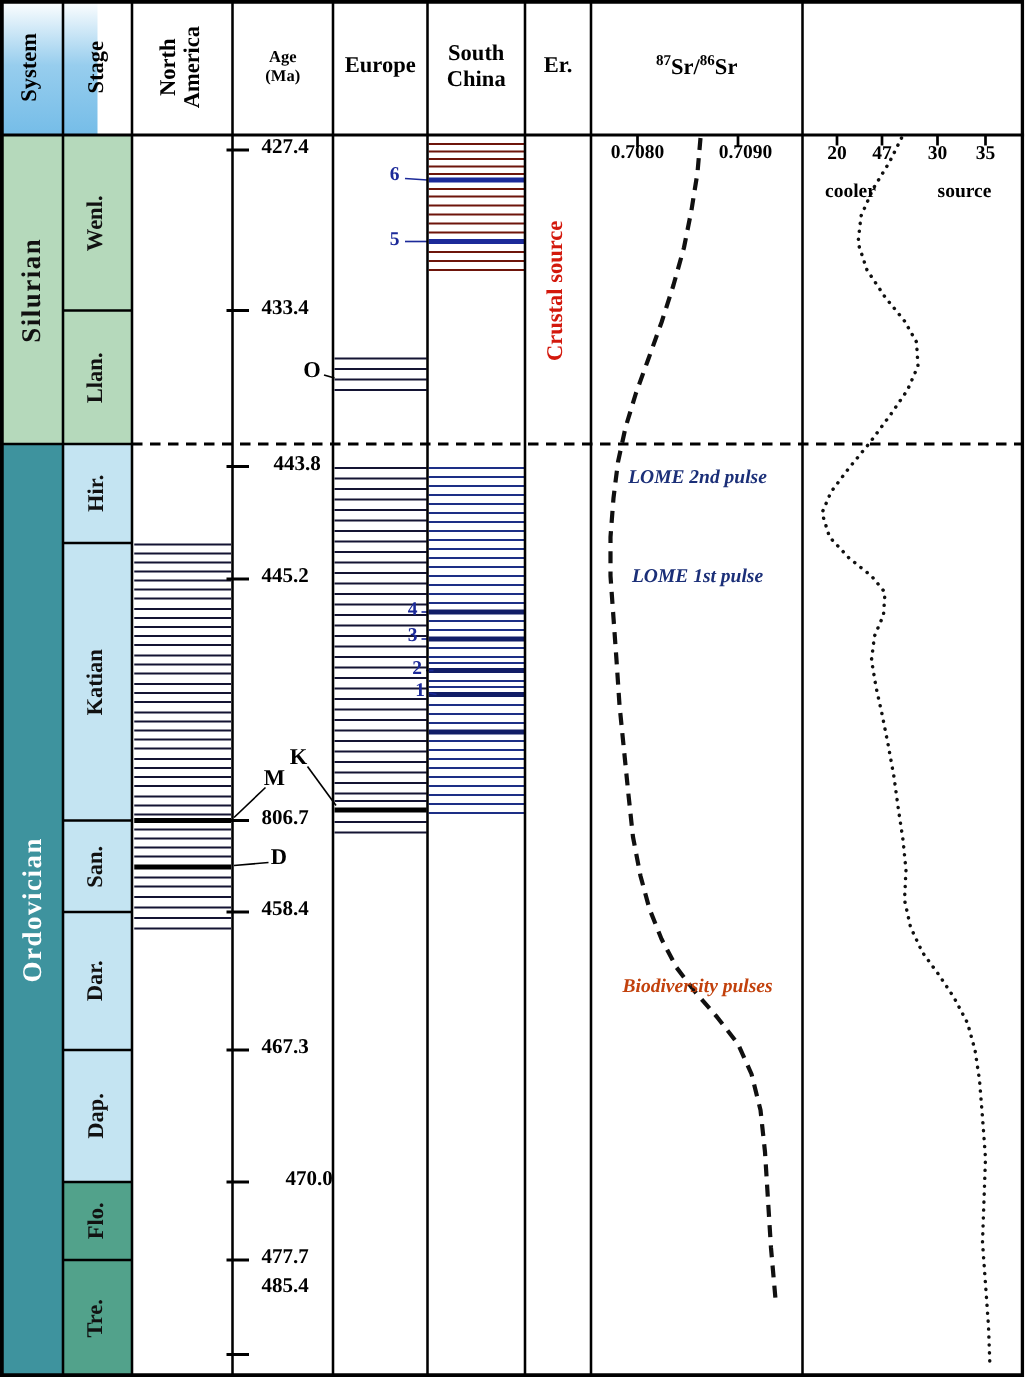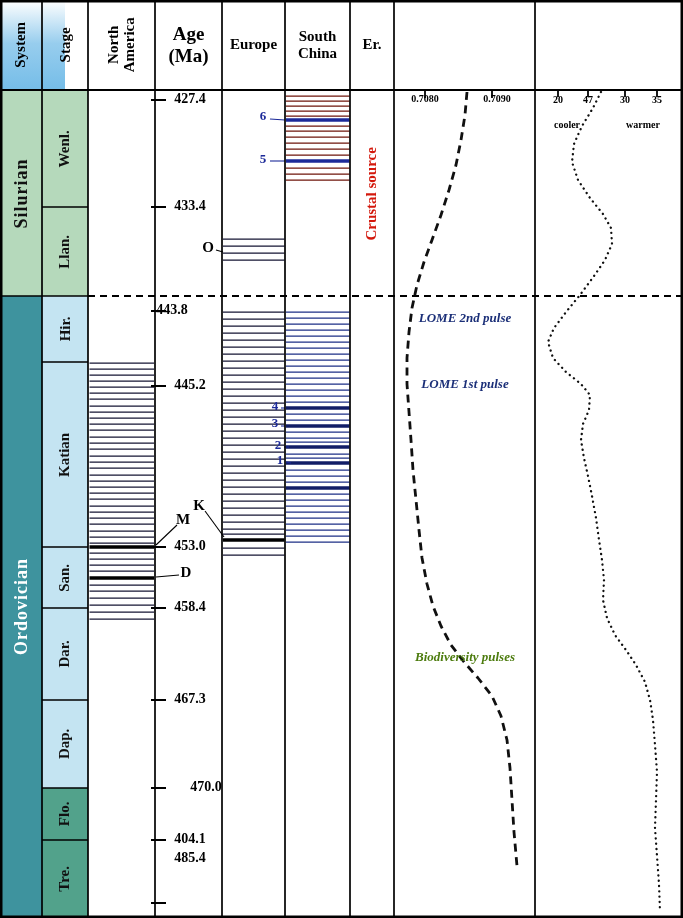--- a/index.html
+++ b/index.html
@@ -11,21 +11,21 @@
   #txt{z-index:3;pointer-events:none;}
   .hdr{position:absolute;top:0;height:90px;display:flex;align-items:center;justify-content:center;
        font-weight:bold;font-size:15px;line-height:1.15;text-align:center;}
   .rot{display:block;transform:rotate(-90deg);white-space:nowrap;text-align:center;line-height:1.05;}
   .band{position:absolute;display:flex;align-items:center;justify-content:center;}
   .sysname{font-size:18px;font-weight:bold;letter-spacing:1px;}
   .stgname{font-size:15px;font-weight:bold;}
   .agelab{position:absolute;font-weight:bold;font-size:14px;text-align:center;}
   .marker{position:absolute;font-weight:bold;text-align:center;line-height:1.2;}
   .band-label{position:absolute;font-style:italic;font-weight:bold;font-size:13px;text-align:center;}
-  .axlab{position:absolute;font-weight:bold;font-size:10px;text-align:center;}
+  .axlab{position:absolute;font-weight:bold;font-size:13px;text-align:center;}
   .er-label{position:absolute;display:flex;align-items:center;justify-content:center;font-weight:bold;font-size:15px;}
   .sr-hdr sup{font-size:10px;}
 </style>
 </head>
 <body>
 
 <div id="fig">
   <div id="bg">
       <div class="band" style="left: 0px; top: 90px; width: 42px; height: 206px; background: rgb(181, 217, 187);">
         <span class="rot sysname" style="color: rgb(17, 17, 17);">Silurian</span>
@@ -257,60 +257,63 @@
 
     <div class="hdr" style="left:0;width:42px">
       <span class="rot">System</span>
     </div>
     <div class="hdr" style="left:42px;width:46px">
       <span class="rot">Stage</span>
     </div>
     <div class="hdr" style="left:88px;width:67px">
       <span class="rot"><span>North</span><br><span>America</span></span>
     </div>
-    <div class="hdr" style="left:155px;width:67px;font-size:19px">
+    <div class="hdr" style="left:155px;width:67px;font-size:11px">
       <span><span>Age</span><br><span>(Ma)</span></span>
     </div>
     <div class="hdr" style="left:222px;width:63px">
       <span>Europe</span>
     </div>
     <div class="hdr" style="left:350px;width:44px">
       <span>Er.</span>
     </div>
     <div class="hdr" style="left:285px;width:65px">
       <span><span>South</span><br><span>China</span></span>
+    </div>
+    <div class="hdr sr-hdr" style="left:394px;width:141px">
+      <span><sup>87</sup><span>Sr/</span><sup>86</sup><span>Sr</span></span>
     </div>
 
     <div class="axlab" style="left:400px;top:93px;width:50px">0.7080</div>
     <div class="axlab" style="left:472px;top:93px;width:50px">0.7090</div>
     <div class="axlab" style="left:544px;top:94px;width:28px">20</div>
     <div class="axlab" style="left:574px;top:94px;width:28px">47</div>
     <div class="axlab" style="left:611px;top:94px;width:28px">30</div>
     <div class="axlab" style="left:643px;top:94px;width:28px">35</div>
     <div class="axlab" style="left:537px;top:119px;width:60px">cooler</div>
-    <div class="axlab" style="left:611px;top:119px;width:64px">warmer</div>
+    <div class="axlab" style="left:611px;top:119px;width:64px">source</div>
 
     <div class="er-label" style="left: 350px; top: 118px; width: 44px; height: 152px; color: rgb(211, 24, 12);">
       <span class="rot">Crustal source</span>
     </div>
     <div class="er-label" style="left: 350px; top: 372px; width: 44px; height: 160px; color: rgb(255, 255, 255);">
       <span class="rot">Mantle source</span>
     </div>
   <div class="band-label" style="left: 395px; top: 310px; width: 140px; color: rgb(27, 47, 120);">LOME  2nd pulse</div>
       <div class="band-label" style="left: 395px; top: 376px; width: 140px; color: rgb(27, 47, 120);">LOME  1st pulse</div>
-      <div class="band-label" style="left: 395px; top: 649px; width: 140px; color: #4d7c0f;">Biodiversity pulses</div>
+      <div class="band-label" style="left: 395px; top: 649px; width: 140px; color: #c2410c;">Biodiversity pulses</div>
       <div class="agelab" style="left: 164px; top: 91px; width: 52px;">427.4</div>
       <div class="agelab" style="left: 164px; top: 198px; width: 52px;">433.4</div>
-      <div class="agelab" style="left: 146px; top: 302px; width: 52px;">443.8</div>
+      <div class="agelab" style="left: 172px; top: 302px; width: 52px;">443.8</div>
       <div class="agelab" style="left: 164px; top: 377px; width: 52px;">445.2</div>
-      <div class="agelab" style="left: 164px; top: 538px; width: 52px;">453.0</div>
+      <div class="agelab" style="left: 164px; top: 538px; width: 52px;">806.7</div>
       <div class="agelab" style="left: 164px; top: 599px; width: 52px;">458.4</div>
       <div class="agelab" style="left: 164px; top: 691px; width: 52px;">467.3</div>
       <div class="agelab" style="left: 180px; top: 779px; width: 52px;">470.0</div>
-      <div class="agelab" style="left: 164px; top: 831px; width: 52px;">404.1</div>
+      <div class="agelab" style="left: 164px; top: 831px; width: 52px;">477.7</div>
       <div class="agelab" style="left: 164px; top: 850px; width: 52px; font-family: Liberation Serif, serif;">485.4</div>
       <div class="marker" style="left: 199px; top: 238px; width: 18px; color: rgb(0, 0, 0); font-size: 15px;">O</div>
       <div class="marker" style="left: 190px; top: 496px; width: 18px; color: rgb(0, 0, 0); font-size: 15px;">K</div>
       <div class="marker" style="left: 174px; top: 510px; width: 18px; color: rgb(0, 0, 0); font-size: 15px;">M</div>
       <div class="marker" style="left: 177px; top: 563px; width: 18px; color: rgb(0, 0, 0); font-size: 15px;">D</div>
       <div class="marker" style="left: 254px; top: 108px; width: 18px; color: rgb(28, 42, 153); font-size: 13px;">6</div>
       <div class="marker" style="left: 254px; top: 151px; width: 18px; color: rgb(28, 42, 153); font-size: 13px;">5</div>
       <div class="marker" style="left: 266px; top: 398px; width: 18px; color: rgb(28, 42, 153); font-size: 13px;">4</div>
       <div class="marker" style="left: 266px; top: 415px; width: 18px; color: rgb(28, 42, 153); font-size: 13px;">3</div>
       <div class="marker" style="left: 269px; top: 437px; width: 18px; color: rgb(28, 42, 153); font-size: 13px;">2</div>

